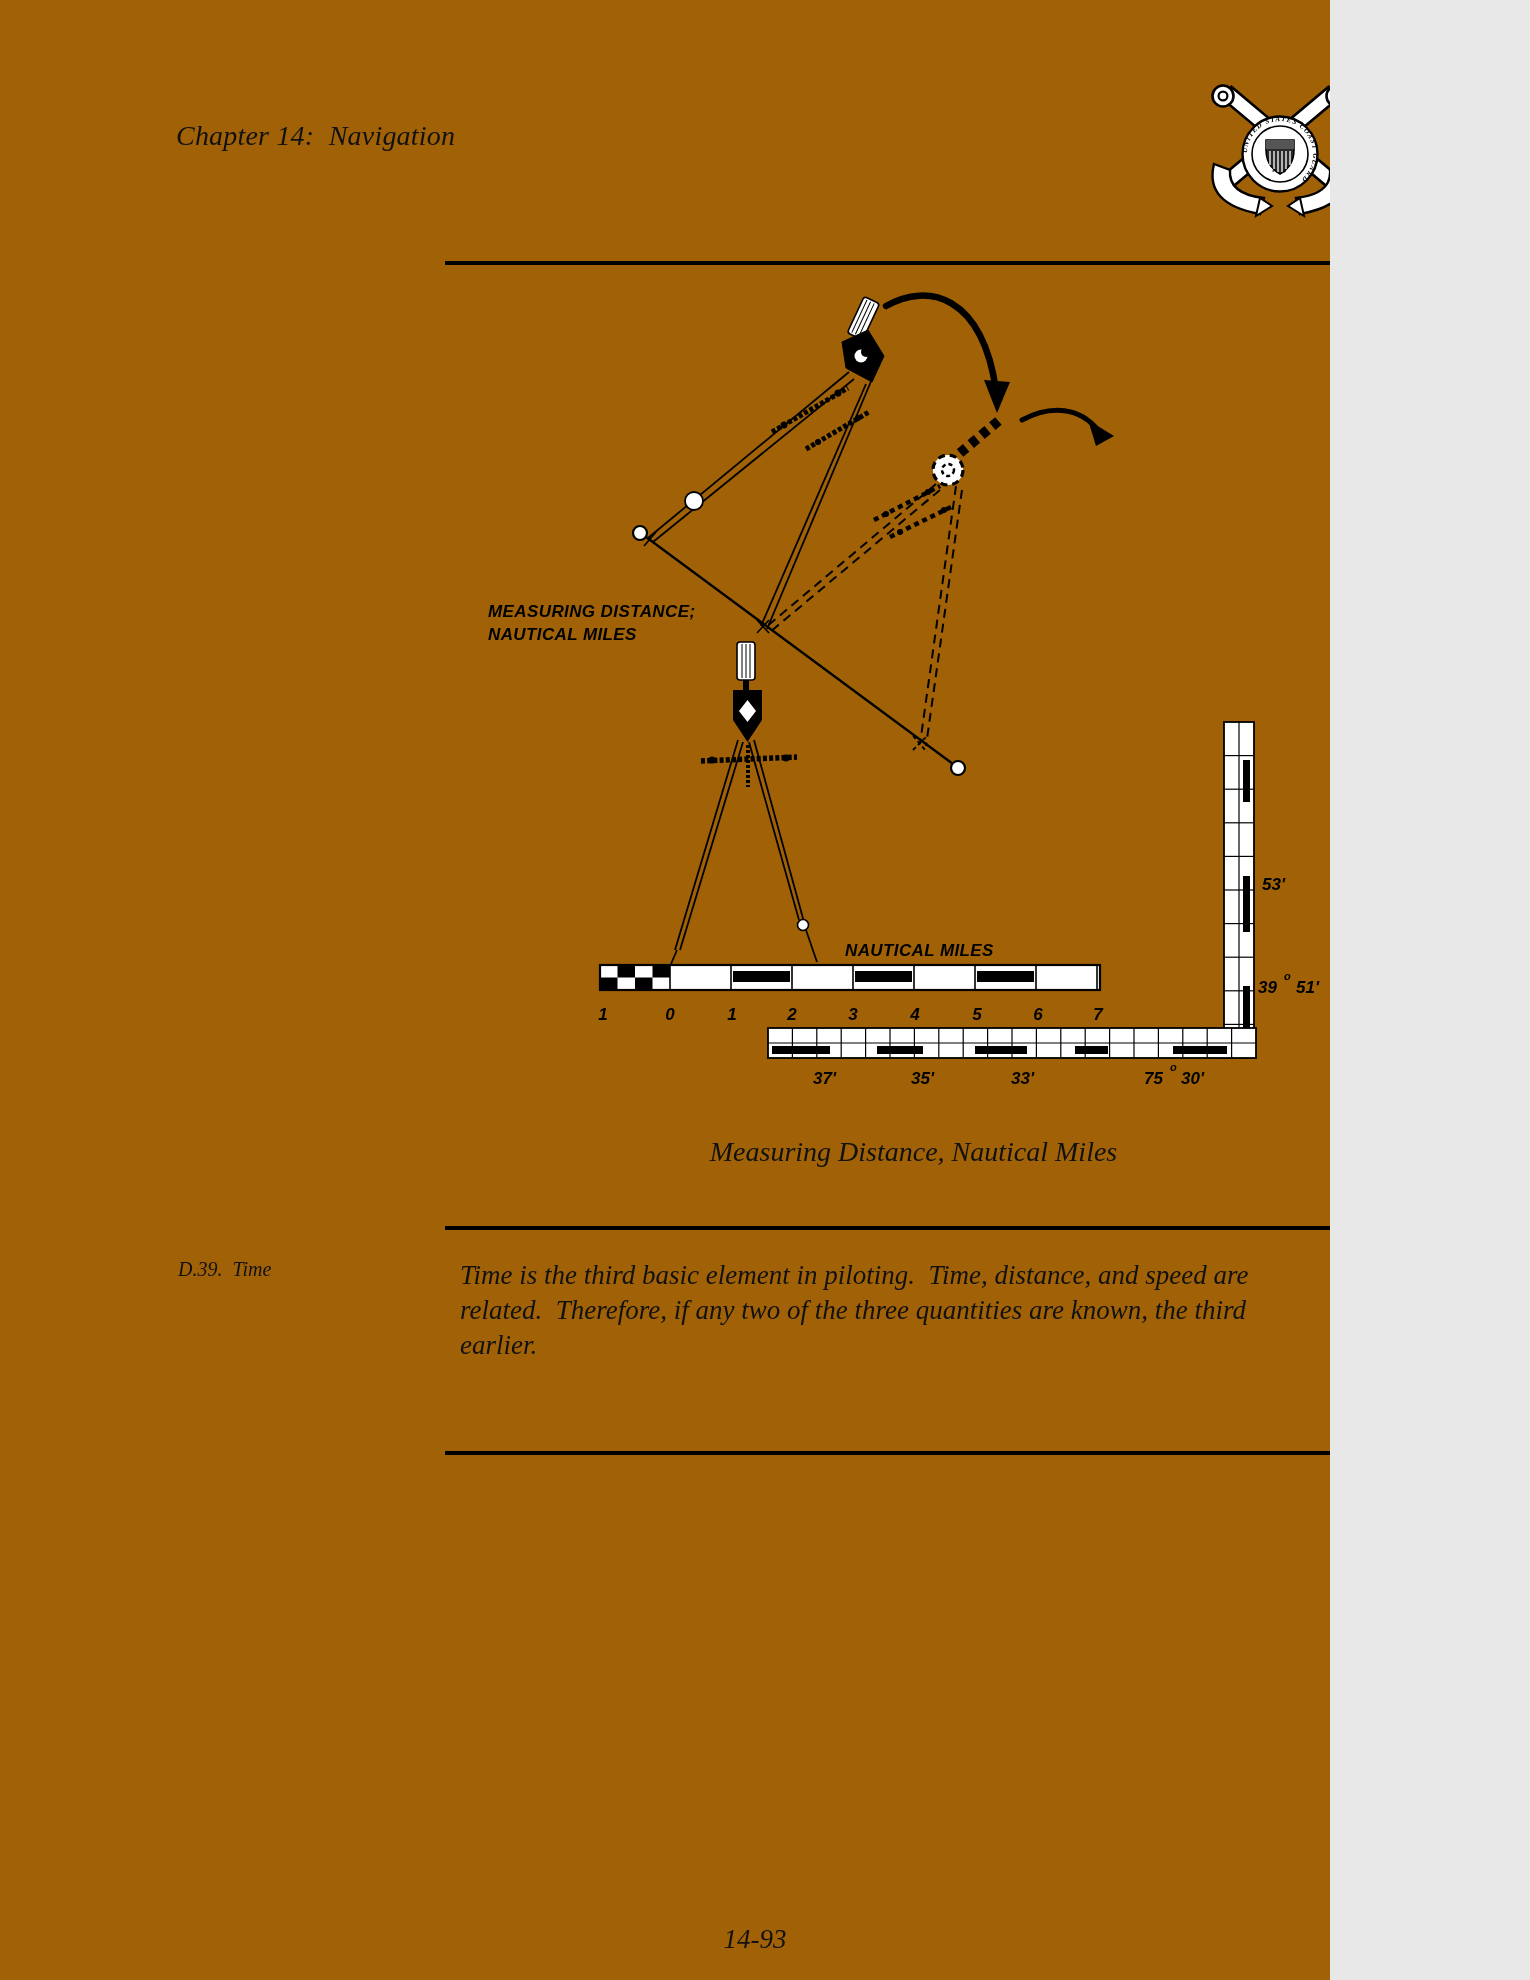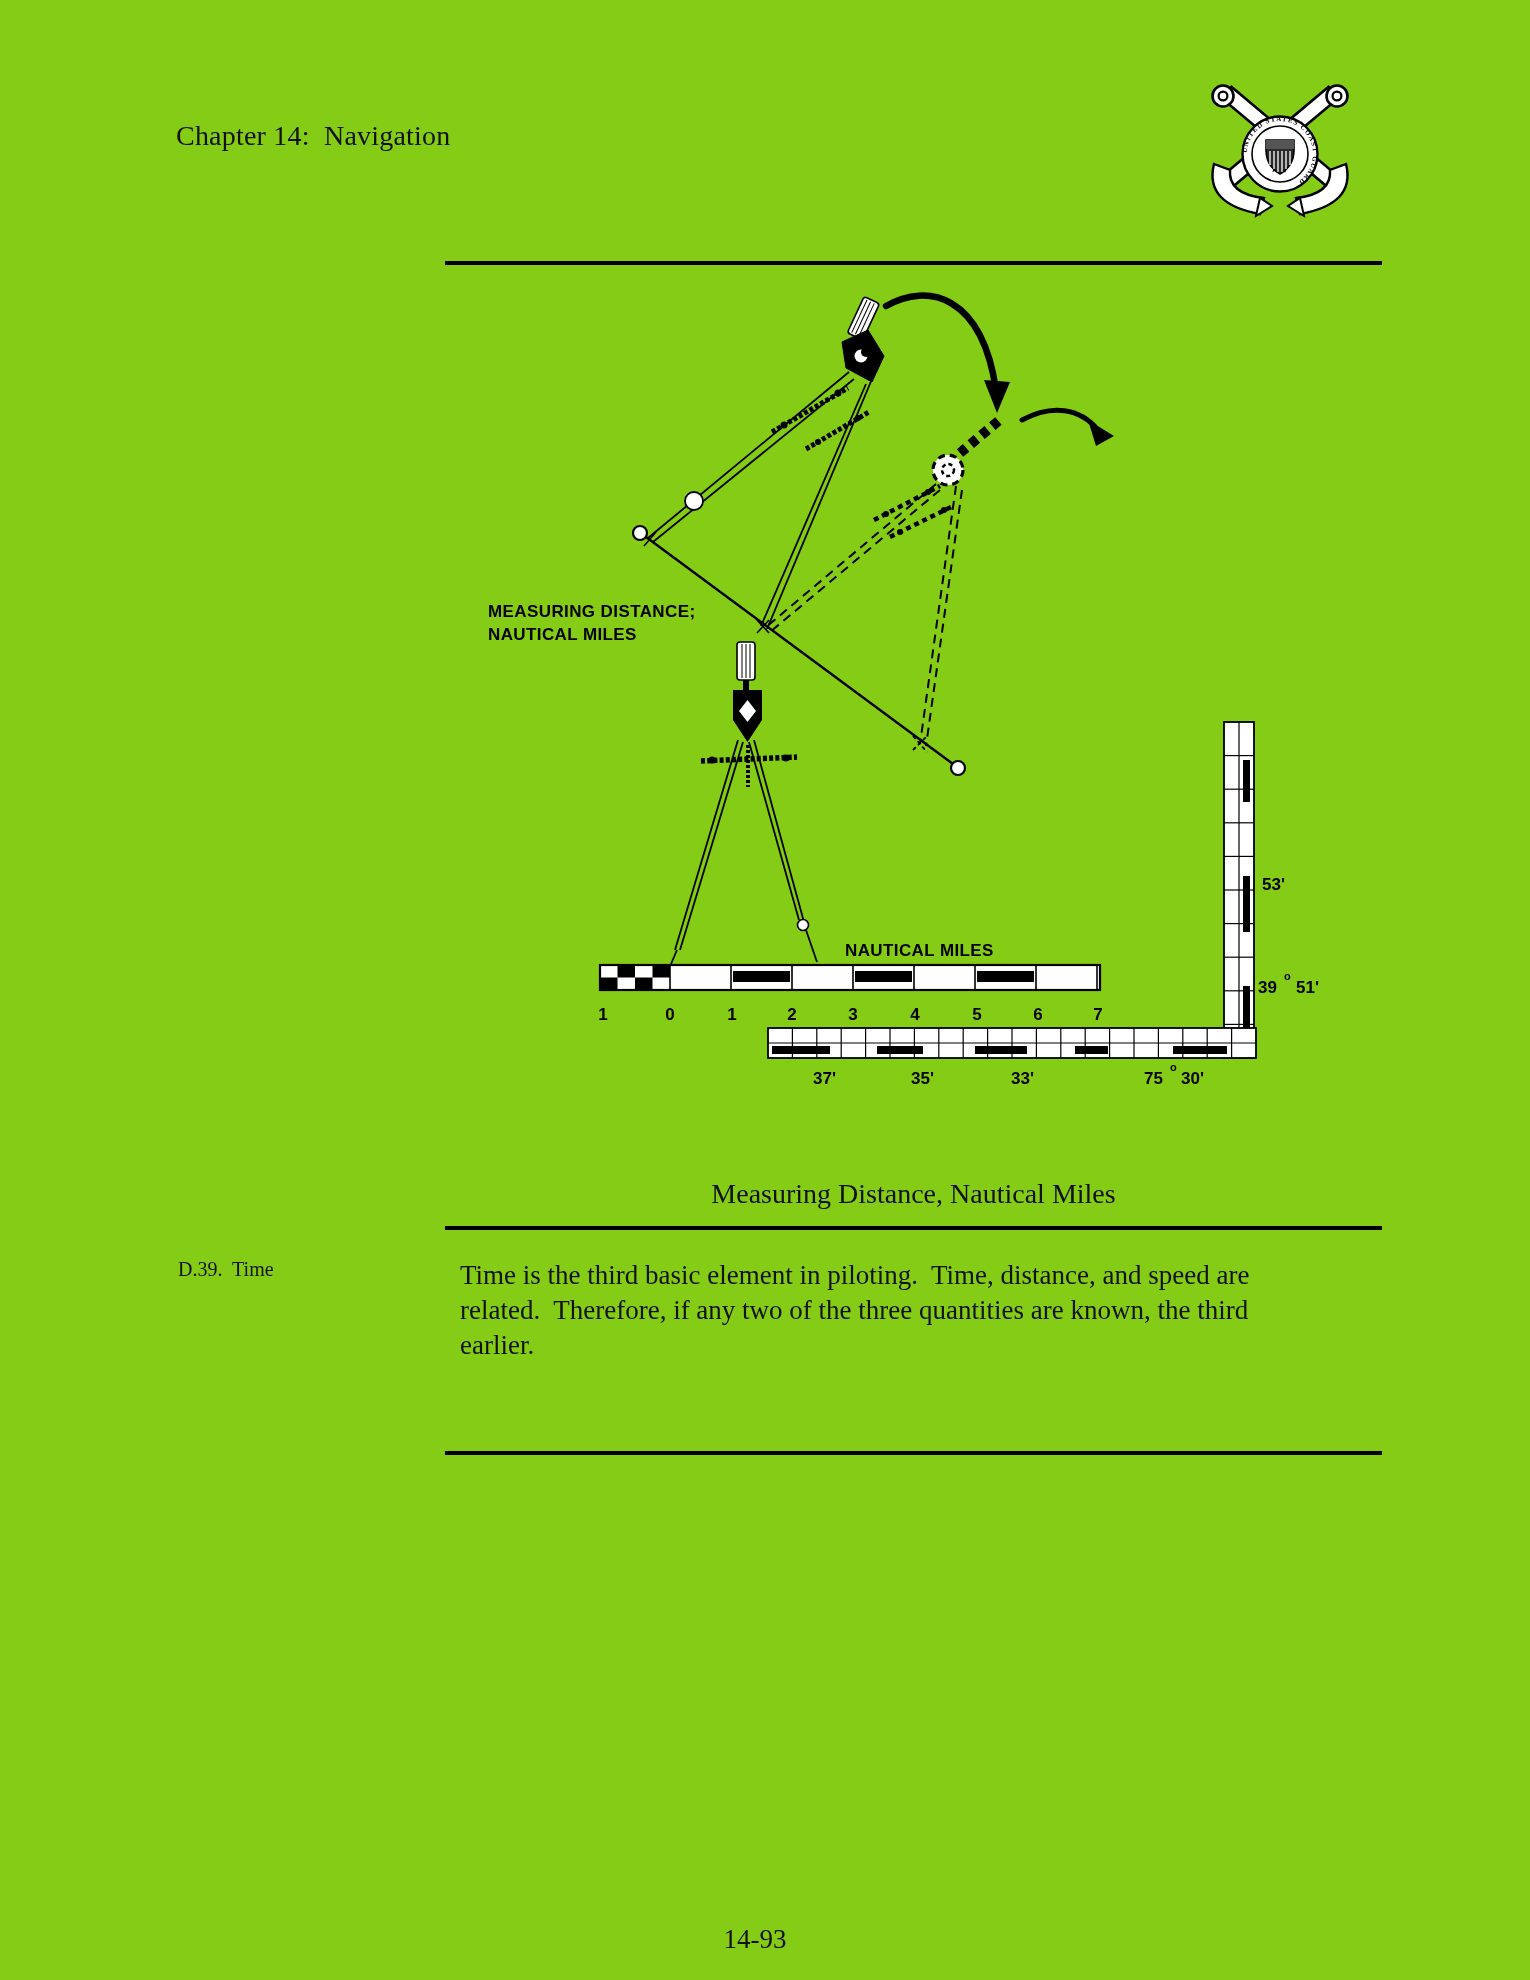--- a/index.html
+++ b/index.html
@@ -1,38 +1,39 @@
 <!DOCTYPE html>
 <html><head>
 <meta charset="utf-8">
 <style>
   html,body{margin:0;padding:0;background:#e8e8e8;}
   .page{
     position:relative;
-    width:1530px;height:1980px;
-    background:#84cc16;
+    width:1330px;height:1980px;
+    background:#a16207;
     font-family:"Liberation Serif", serif;
     color:#111;
     overflow:hidden;
+    font-style:italic;
   }
   .pre{white-space:pre;}
   .header-text{
     position:absolute;left:176px;top:120px;
     font-size:28px;letter-spacing:.2px;
   }
   .rule{
     position:absolute;left:445px;width:937px;height:4px;background:#000;
   }
   .rule1{top:261px;}
   .rule2{top:1226px;}
   .rule3{top:1451px;}
   .seal{position:absolute;left:1198px;top:76px;}
   .figure-svg{position:absolute;left:440px;top:250px;}
   .caption{
-    position:absolute;left:445px;top:1175px;width:937px;
+    position:absolute;left:445px;top:1133px;width:937px;
     text-align:center;font-size:28px;line-height:38px;
   }
   .sec-heading{
     position:absolute;left:178px;top:1258px;
     font-size:20px;
   }
   .sec-body{
     position:absolute;left:460px;top:1258px;
     font-size:27px;line-height:35px;
   }

